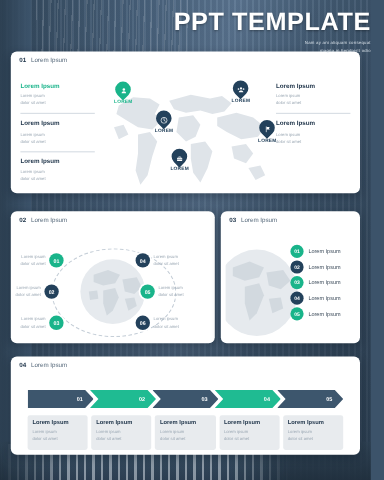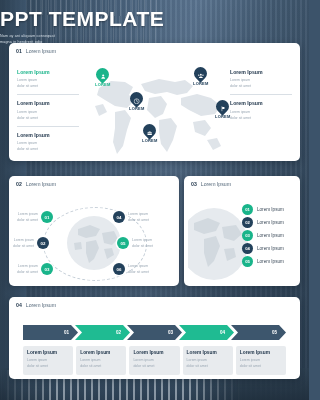--- a/index.html
+++ b/index.html
@@ -27,21 +27,21 @@
     background:
       repeating-linear-gradient(90deg,
         rgba(225,232,238,.50) 0 2px, rgba(40,58,74,.15) 2px 7px),
       linear-gradient(180deg,#3b5268,#2c3f52);
     -webkit-mask-image:linear-gradient(90deg,transparent 0,#000 18%,#000 62%,transparent 78%);
             mask-image:linear-gradient(90deg,transparent 0,#000 18%,#000 62%,transparent 78%);}
   #bg .floor2{position:absolute;left:0;bottom:0;width:100%;height:32px;
     background:linear-gradient(180deg,rgba(46,65,82,.55),rgba(32,47,61,.9));}
 
   
-  .header{position:absolute;top:8px;left:0;width:100%;text-align:left;z-index:4;}
+  .header{position:absolute;top:8px;left:0;width:100%;text-align:right;z-index:4;}
   .ttl{font-size:21px;font-weight:bold;color:#ffffff;letter-spacing:.5px;
        line-height:1.05;text-shadow:0 1px 2px rgba(0,0,0,.35);}
   .sub{margin-top:3px;font-size:3.6px;color:#dfe7ee;line-height:1.75;letter-spacing:.2px;opacity:.92;}
 
   
   .panel{position:absolute;background:#ffffff;border-radius:5px;
          box-shadow:0 2px 7px rgba(10,20,30,.30);overflow:hidden;z-index:3;}
   #p1{left:9px;top:43px;width:291px;height:118px;}
   #p2{left:9px;top:176px;width:170px;height:110px;}
   #p3{left:184px;top:176px;width:116px;height:110px;}

